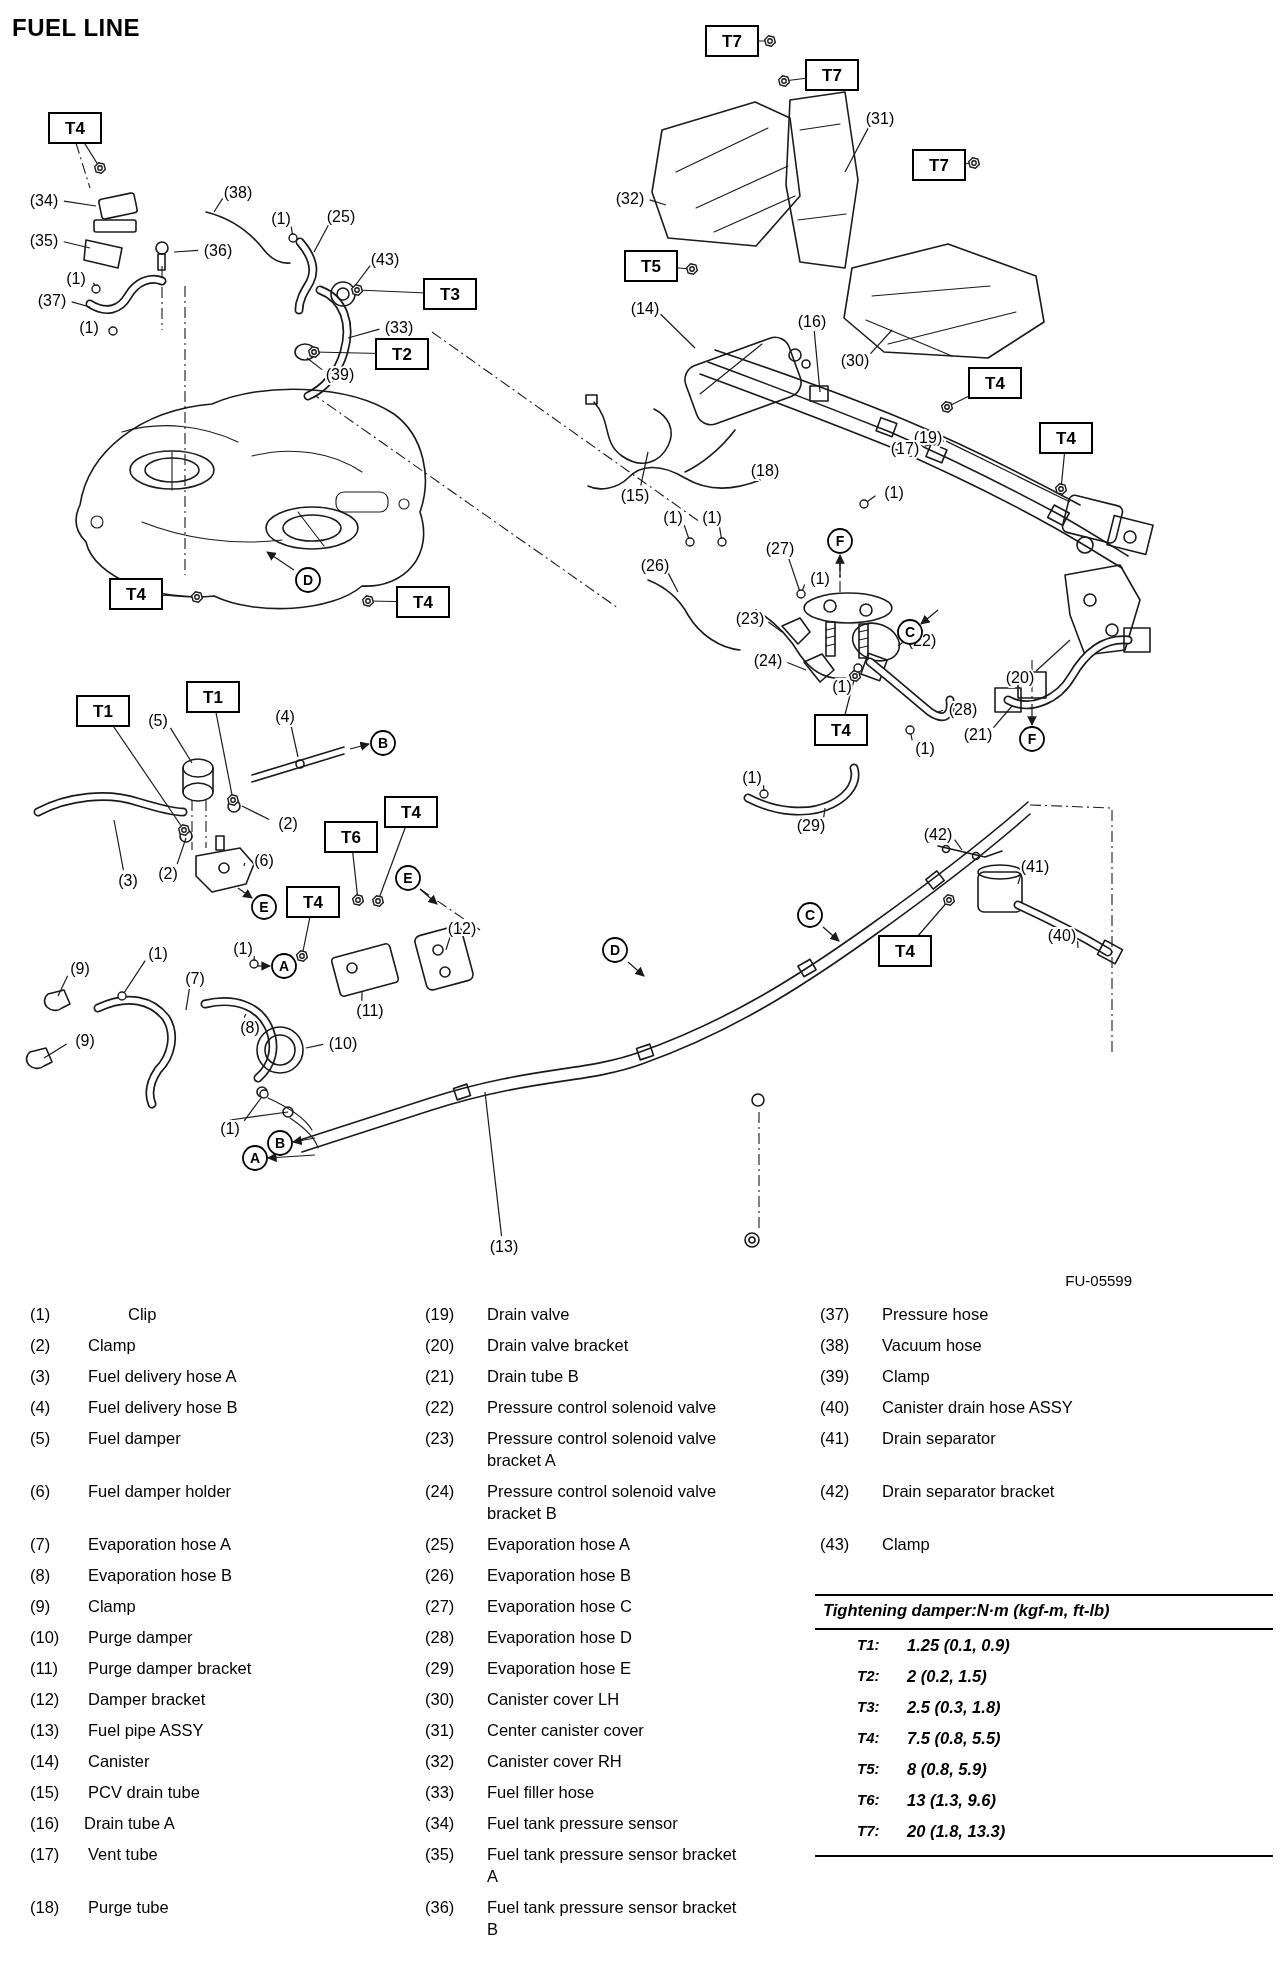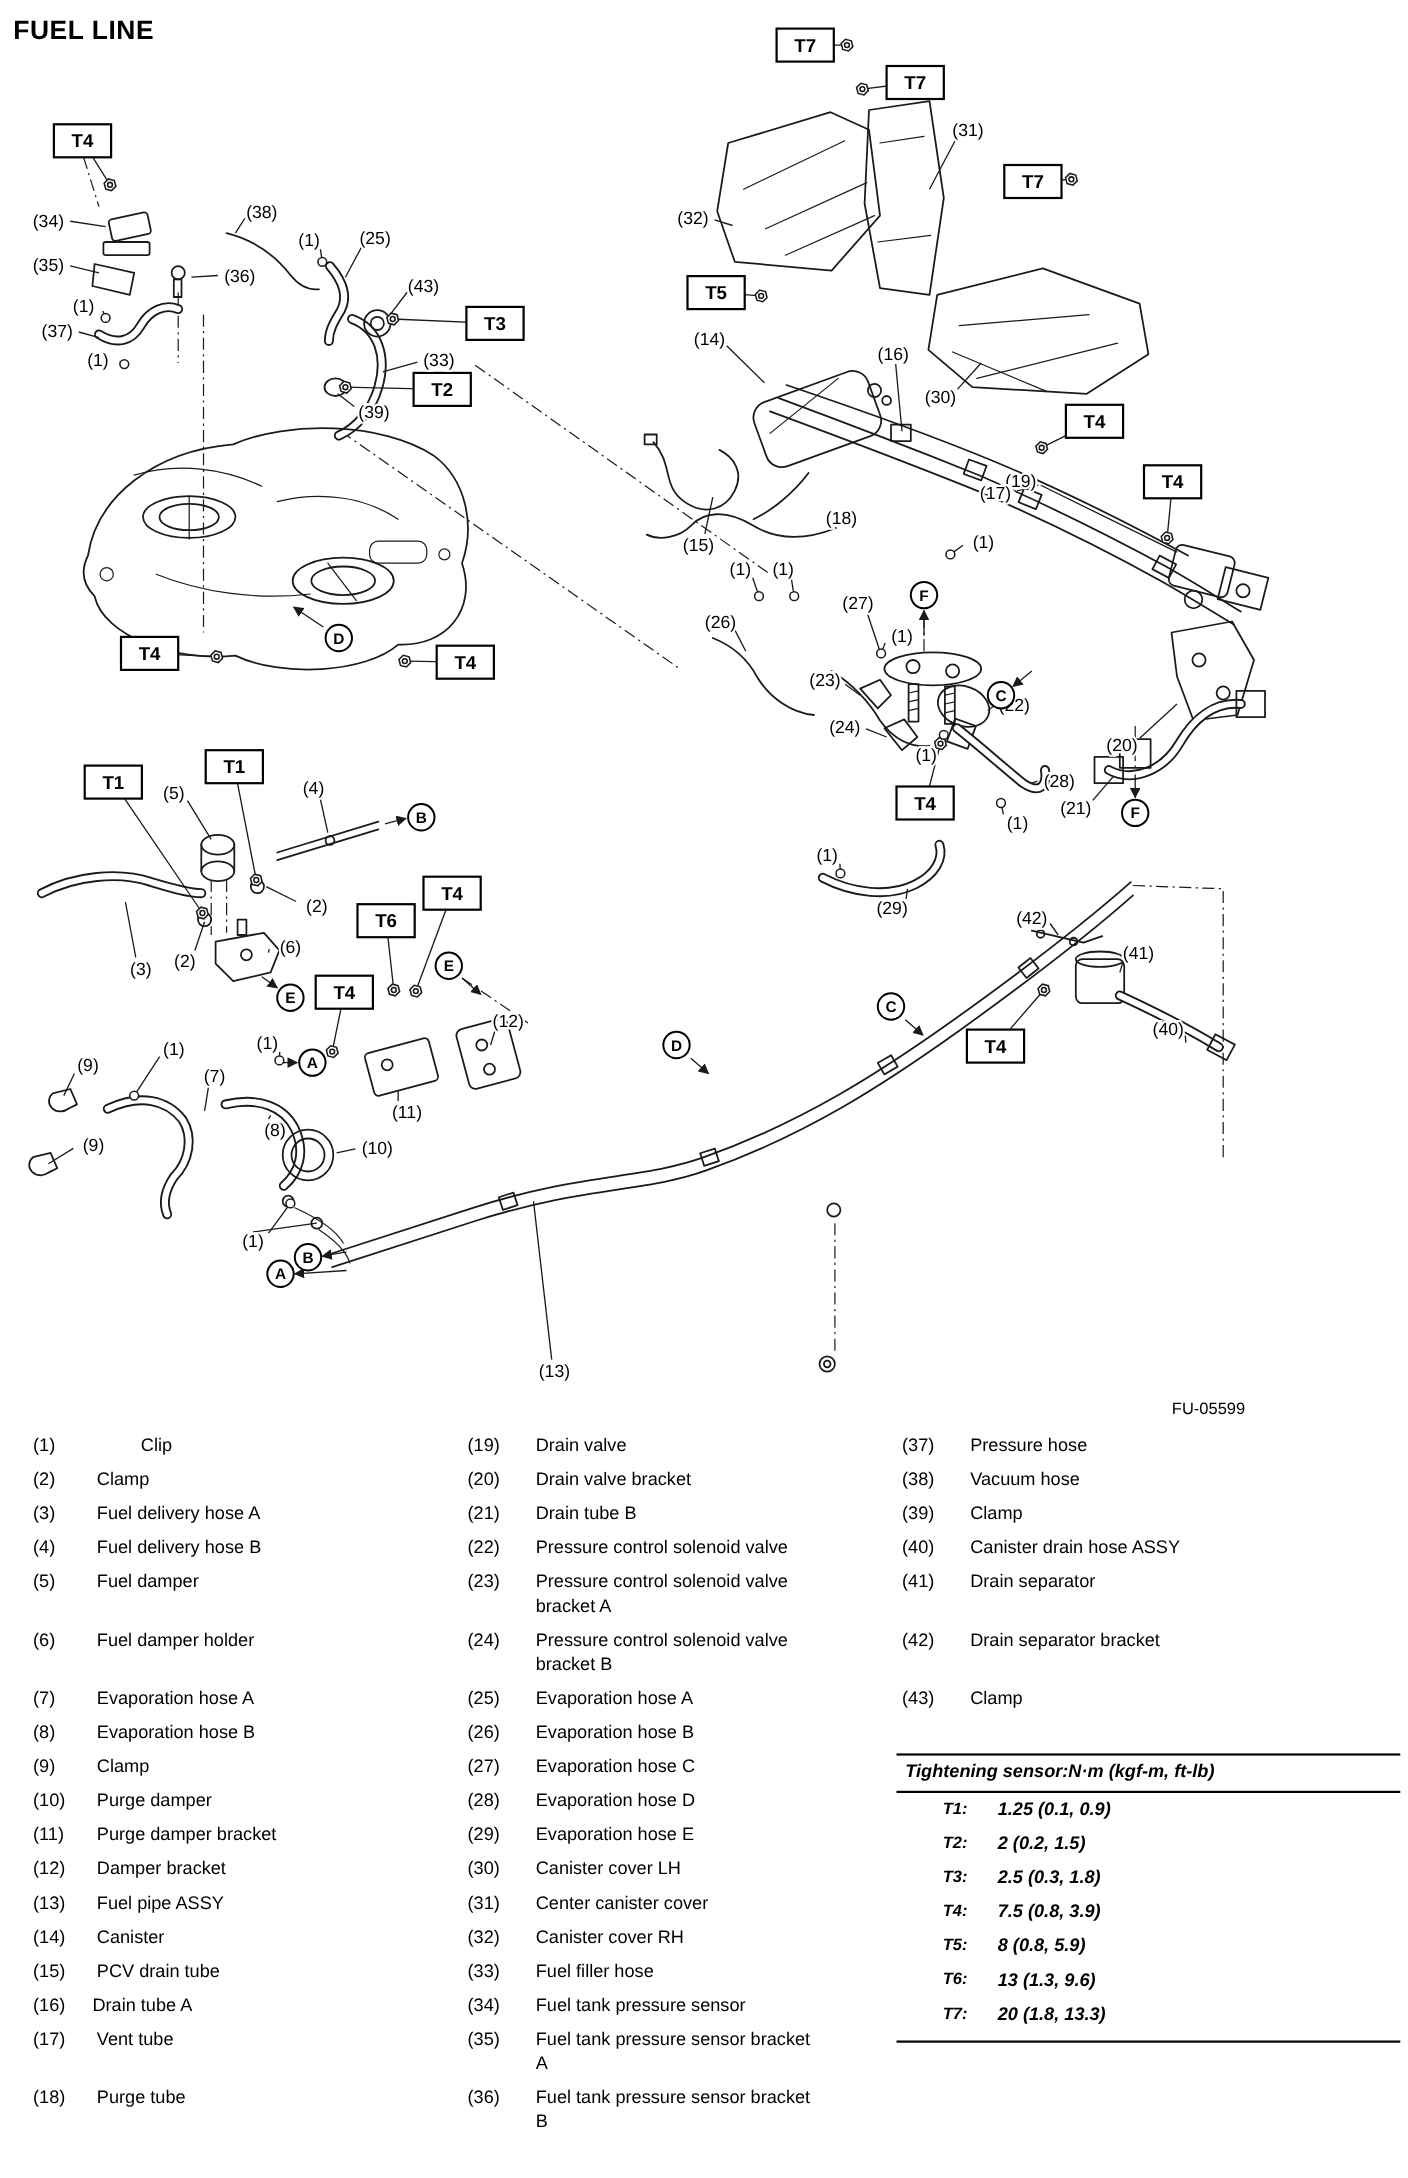--- a/index.html
+++ b/index.html
@@ -577,30 +577,30 @@
     <div class="leg-txt" style="left: 487px; top: 1843px;">Fuel tank pressure sensor bracket
 A</div>
     <div class="leg-num" style="left: 30px; top: 1896px;">(18)</div>
     <div class="leg-txt" style="left: 88px; top: 1896px;">Purge tube</div>
     <div class="leg-num" style="left: 425px; top: 1896px;">(36)</div>
     <div class="leg-txt" style="left: 487px; top: 1896px;">Fuel tank pressure sensor bracket
 B</div>
   </div>
 <div id="torque-table">
     <div class="tt-rule" style="top: 0px;"></div>
-    <div class="tt-head" style="top: 7px;">Tightening sensor:N·m (kgf-m, ft-lb)</div>
+    <div class="tt-head" style="top: 7px;">Tightening damper:N·m (kgf-m, ft-lb)</div>
     <div class="tt-rule" style="top: 34px;"></div>
     <div class="tt-id" style="top: 42px;">T1:</div>
     <div class="tt-val" style="top: 42px;">1.25 (0.1, 0.9)</div>
     <div class="tt-id" style="top: 73px;">T2:</div>
     <div class="tt-val" style="top: 73px;">2 (0.2, 1.5)</div>
     <div class="tt-id" style="top: 104px;">T3:</div>
     <div class="tt-val" style="top: 104px; text-align: center;">2.5 (0.3, 1.8)</div>
     <div class="tt-id" style="top: 135px;">T4:</div>
-    <div class="tt-val" style="top: 135px;">7.5 (0.8, 3.9)</div>
+    <div class="tt-val" style="top: 135px;">7.5 (0.8, 5.5)</div>
     <div class="tt-id" style="top: 166px;">T5:</div>
     <div class="tt-val" style="top: 166px;">8 (0.8, 5.9)</div>
     <div class="tt-id" style="top: 197px;">T6:</div>
     <div class="tt-val" style="top: 197px;">13 (1.3, 9.6)</div>
     <div class="tt-id" style="top: 228px;">T7:</div>
     <div class="tt-val" style="top: 228px;">20 (1.8, 13.3)</div>
     <div class="tt-rule" style="top: 261px;"></div>
   </div>
 
 </body></html>

